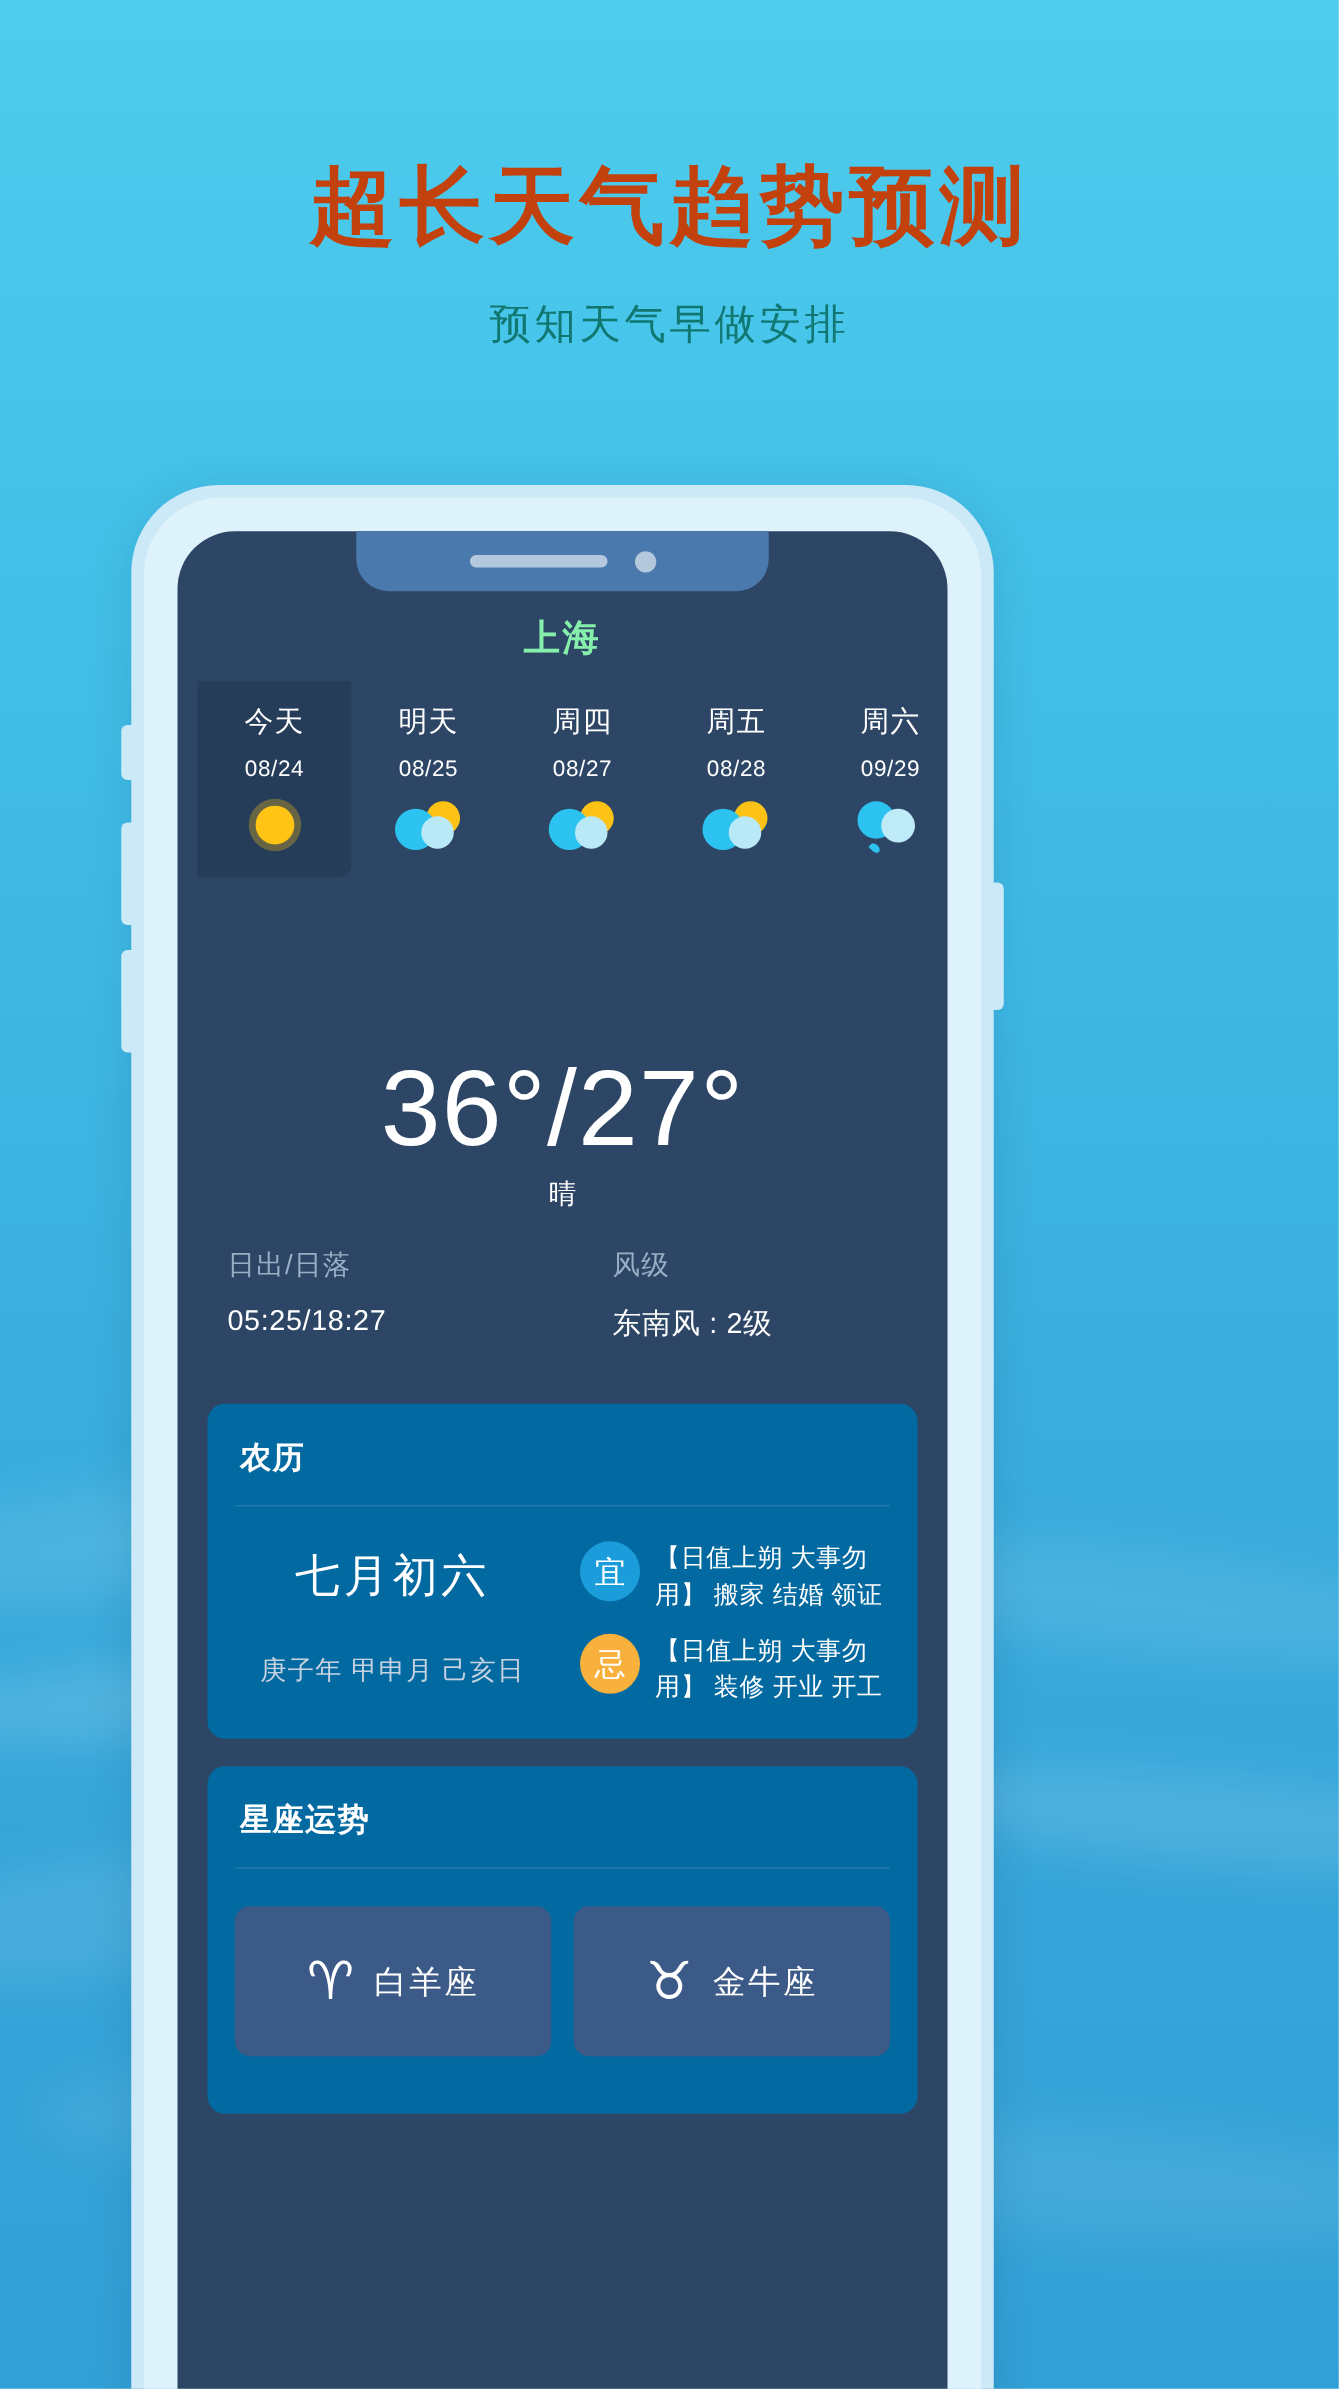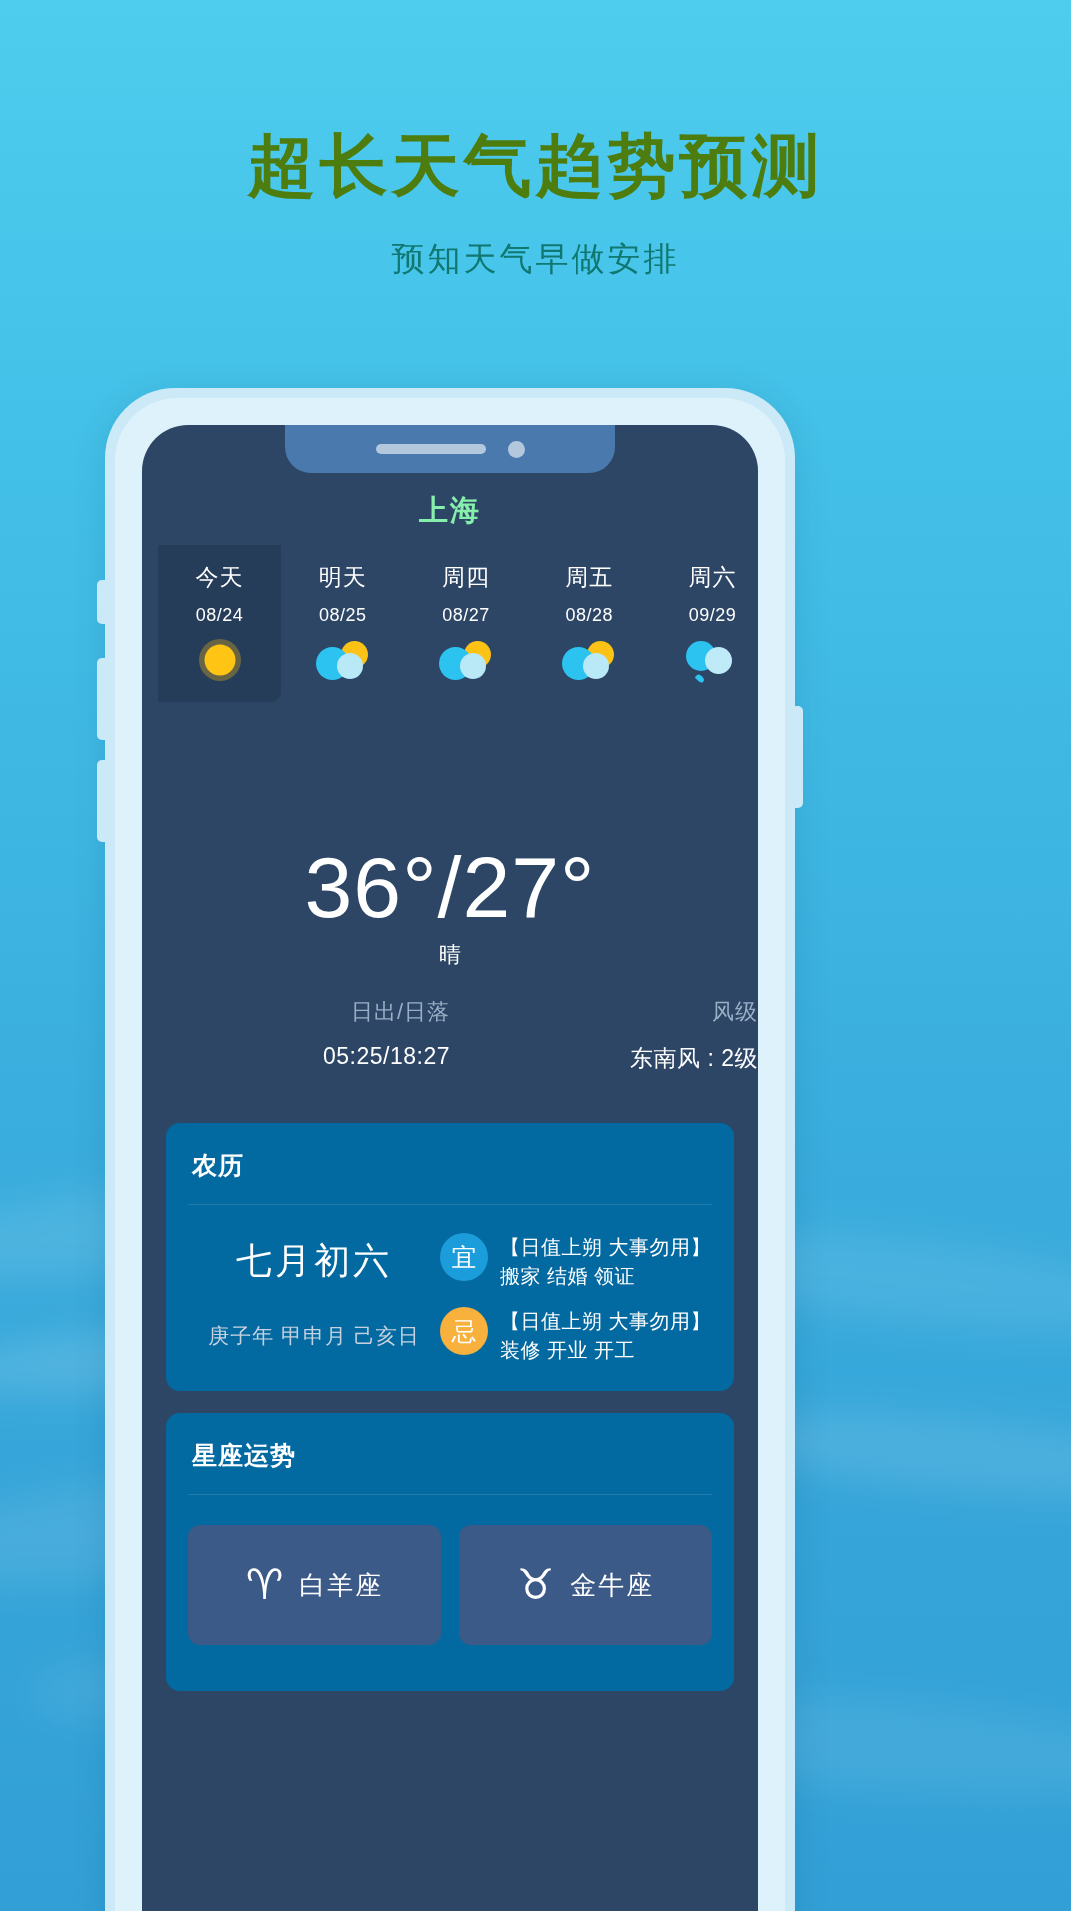--- a/index.html
+++ b/index.html
@@ -16,21 +16,21 @@
   .w2 { left:-60px;  top:1320px; width:520px; height:70px; transform:rotate(-4deg); background:rgba(255,255,255,0.13);}
   .w3 { left:-140px; top:1470px; width:680px; height:100px; transform:rotate(-7deg); background:rgba(255,255,255,0.09);}
   .w4 { left:620px;  top:1240px; width:560px; height:80px; transform:rotate(6deg); background:rgba(255,255,255,0.09);}
   .w5 { left:700px;  top:1420px; width:520px; height:70px; transform:rotate(5deg); background:rgba(255,255,255,0.11);}
   .w6 { left:30px;   top:1620px; width:760px; height:110px; transform:rotate(-3deg); background:rgba(255,255,255,0.07);}
   .w7 { left:560px;  top:1700px; width:620px; height:90px; transform:rotate(4deg); background:rgba(255,255,255,0.08);}
 
   
   .headline-wrap { position:absolute; left:0; top:128px; width:1071px; text-align:center; }
   .headline {
-    font-size:68px; font-weight:bold; color:#4d7c0f; letter-spacing:4px; line-height:1.1;
+    font-size:68px; font-weight:bold; color:#c2410c; letter-spacing:4px; line-height:1.1;
   }
   .subheadline {
     margin-top:34px; font-size:33px; color:#0f766e; letter-spacing:3px; opacity:0.97;
   }
 
   
   .phone {
     position:absolute; left:105px; top:388px; width:690px; height:1560px;
     background:#cbe9f6;
     border-radius:70px 70px 0 0;
@@ -104,37 +104,37 @@
     font-size:86px; color:#ffffff; font-weight:300; letter-spacing:1px;margin-top:33px;
   }
   .temp-desc {
     position:absolute; top:515px; left:0; width:100%; text-align:center;
     font-size:22px; color:#ffffff;
   }
   .meta-row {
     position:absolute; top:572px; left:0; width:100%;
     display:flex;
   }
-  .meta-cell { flex:1 1 0; text-align:right; }
+  .meta-cell { flex:1 1 0; text-align:left;padding-left:40px; }
   .meta-label { font-size:22px; color:#9aaec6; letter-spacing:1px; }
   .meta-value { margin-top:16px; font-size:23px; color:#ffffff; letter-spacing:0.5px; }
 
   
   .card {
     position:absolute; left:24px; width:568px;
     background:#0369a1; border-radius:14px;
   }
   .card-lunar { top:698px; height:268px; }
   .card-zodiac { top:988px; height:278px; }
   .card-title {
     padding:26px 0 0 26px; font-size:25px; font-weight:bold; color:#ffffff; letter-spacing:1px;
   }
   .card-divider { margin:22px 22px 0 22px; height:1px; background:rgba(255,255,255,0.13); }
 
-  .lunar-body { display:flex; padding:26px 22px 0 22px; }
+  .lunar-body { display:flex; padding:26px 22px 0 22px;gap:24px; }
   .lunar-left { width:252px; text-align:center; padding-top:6px; }
   .lunar-day { font-size:36px; color:#ffffff; letter-spacing:3px; }
   .lunar-ganzhi { margin-top:36px; font-size:21px; color:#c6d2e0; letter-spacing:1px; }
   .lunar-right { flex:1; display:flex; flex-direction:column; gap:16px; padding-top:2px; }
   .yiji-row { display:flex; align-items:flex-start; gap:12px; }
   .yiji-badge {
     flex:none; width:48px; height:48px; border-radius:50%;
     display:flex; align-items:center; justify-content:center;
     font-size:25px; color:#ffffff;
   }

